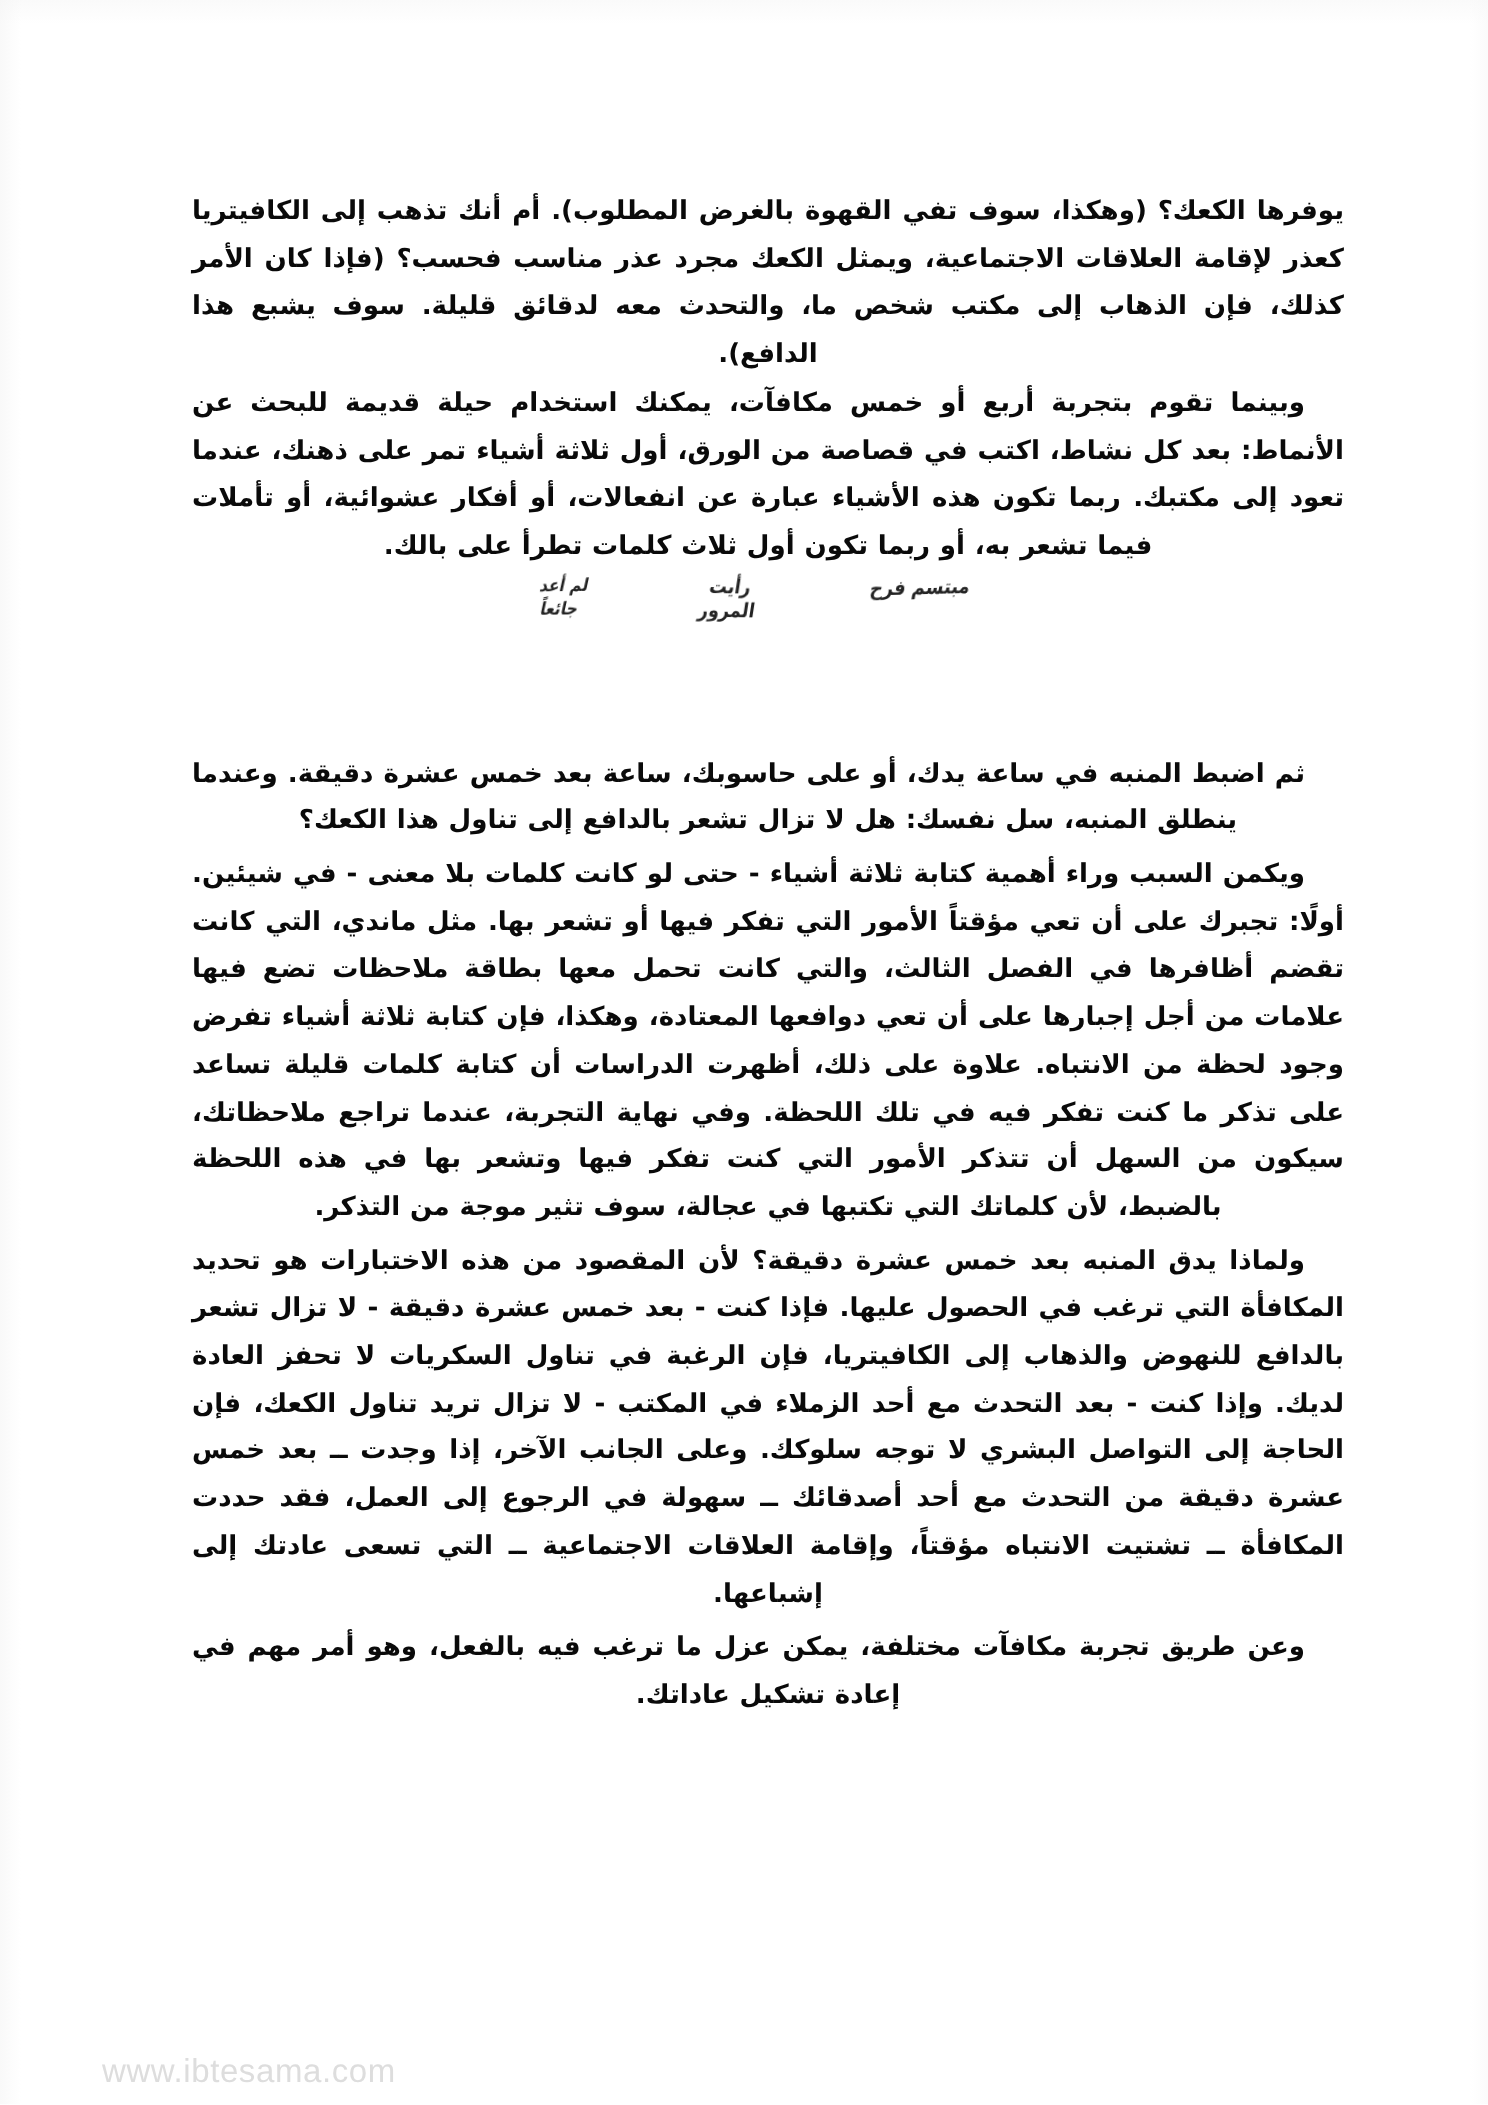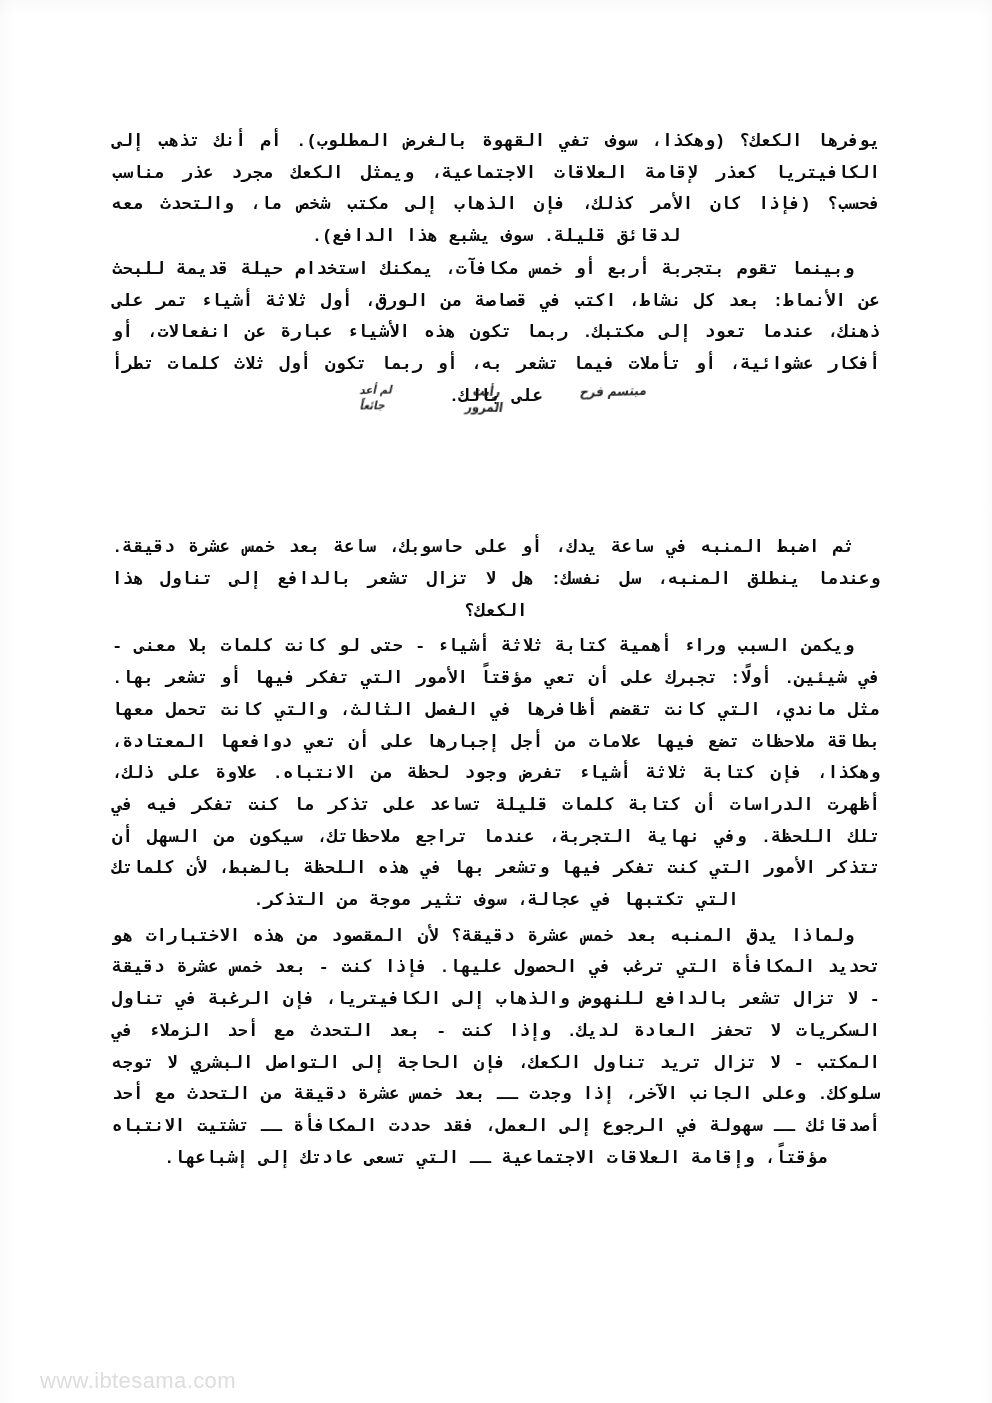--- a/index.html
+++ b/index.html
@@ -25,24 +25,23 @@
     inset: 0;
     pointer-events: none;
     background:
       linear-gradient(to right, rgba(244,244,244,0.55) 0px, rgba(255,255,255,0) 14px),
       linear-gradient(to left,  rgba(246,246,246,0.45) 0px, rgba(255,255,255,0) 12px),
       linear-gradient(to bottom, rgba(245,245,245,0.5) 0px, rgba(255,255,255,0) 16px);
   }
 
   .text-column {
     position: absolute;
-    left: 112px;
+    left: 128px;
     top: 126px;
     width: 768px;
-    font-family: Liberation Mono, monospace;
   }
 
   p.para {
     margin: 0;
     direction: rtl;
     text-align: justify;
     text-align-last: center;
     text-justify: inter-word;
     color: #0a0a0a;
     font-size: 17.4px;
@@ -95,21 +94,21 @@
     filter: blur(0.18px);
   }
 
   .hw-note.n1 { transform: skewX(-11deg) rotate(-1.5deg) scale(0.95,1.08); }
   .hw-note.n2 { transform: skewX(-8deg)  rotate(0.8deg)  scale(0.94,1.05); }
   .hw-note.n3 { transform: skewX(-13deg) rotate(-0.6deg) scale(0.9,1.02); font-size: 11.5px; }
 
   
   .watermark {
     position: absolute;
-    left: 40px;
+    left: 68px;
     top: 1368px;
     color: #dddddd;
     font-family: "Liberation Sans", sans-serif;
     font-size: 22px;
     font-weight: 400;
     letter-spacing: 0.4px;
     direction: ltr;
     user-select: none;
   }
 </style>
@@ -133,20 +132,21 @@
     <div class="gap-m"></div>
 
     <p class="para indent">ويكمن السبب وراء أهمية كتابة ثلاثة أشياء - حتى لو كانت كلمات بلا معنى - في شيئين. أولًا: تجبرك على أن تعي مؤقتاً الأمور التي تفكر فيها أو تشعر بها. مثل ماندي، التي كانت تقضم أظافرها في الفصل الثالث، والتي كانت تحمل معها بطاقة ملاحظات تضع فيها علامات من أجل إجبارها على أن تعي دوافعها المعتادة، وهكذا، فإن كتابة ثلاثة أشياء تفرض وجود لحظة من الانتباه. علاوة على ذلك، أظهرت الدراسات أن كتابة كلمات قليلة تساعد على تذكر ما كنت تفكر فيه في تلك اللحظة. وفي نهاية التجربة، عندما تراجع ملاحظاتك، سيكون من السهل أن تتذكر الأمور التي كنت تفكر فيها وتشعر بها في هذه اللحظة بالضبط، لأن كلماتك التي تكتبها في عجالة، سوف تثير موجة من التذكر.</p>
 
     <div class="gap-m"></div>
 
     <p class="para indent">ولماذا يدق المنبه بعد خمس عشرة دقيقة؟ لأن المقصود من هذه الاختبارات هو تحديد المكافأة التي ترغب في الحصول عليها. فإذا كنت - بعد خمس عشرة دقيقة - <b>لا تزال تشعر بالدافع للنهوض والذهاب إلى الكافيتريا</b>، فإن الرغبة في تناول السكريات لا تحفز العادة لديك. وإذا كنت - بعد التحدث مع أحد الزملاء في المكتب - لا تزال تريد تناول الكعك، فإن الحاجة إلى التواصل البشري لا توجه سلوكك. وعلى الجانب الآخر، إذا وجدت ــ بعد خمس عشرة دقيقة من التحدث مع أحد أصدقائك ــ سهولة في الرجوع إلى العمل، فقد حددت المكافأة ــ تشتيت الانتباه مؤقتاً، وإقامة العلاقات الاجتماعية ــ التي تسعى عادتك إلى إشباعها.</p>
 
     <div class="gap-m"></div>
 
+    <p class="para indent">وعن طريق تجربة مكافآت مختلفة، يمكن عزل ما ترغب فيه <b>بالفعل</b>، وهو أمر مهم في إعادة تشكيل عاداتك.</p>
 
   </div>
 
   <div class="handwriting-row">
     <span class="hw-note n1">مبتسم فرح</span>
     <span class="hw-note n2">رأيت
 المرور</span>
     <span class="hw-note n3">لم أعد
 جائعاً</span>
   </div>

